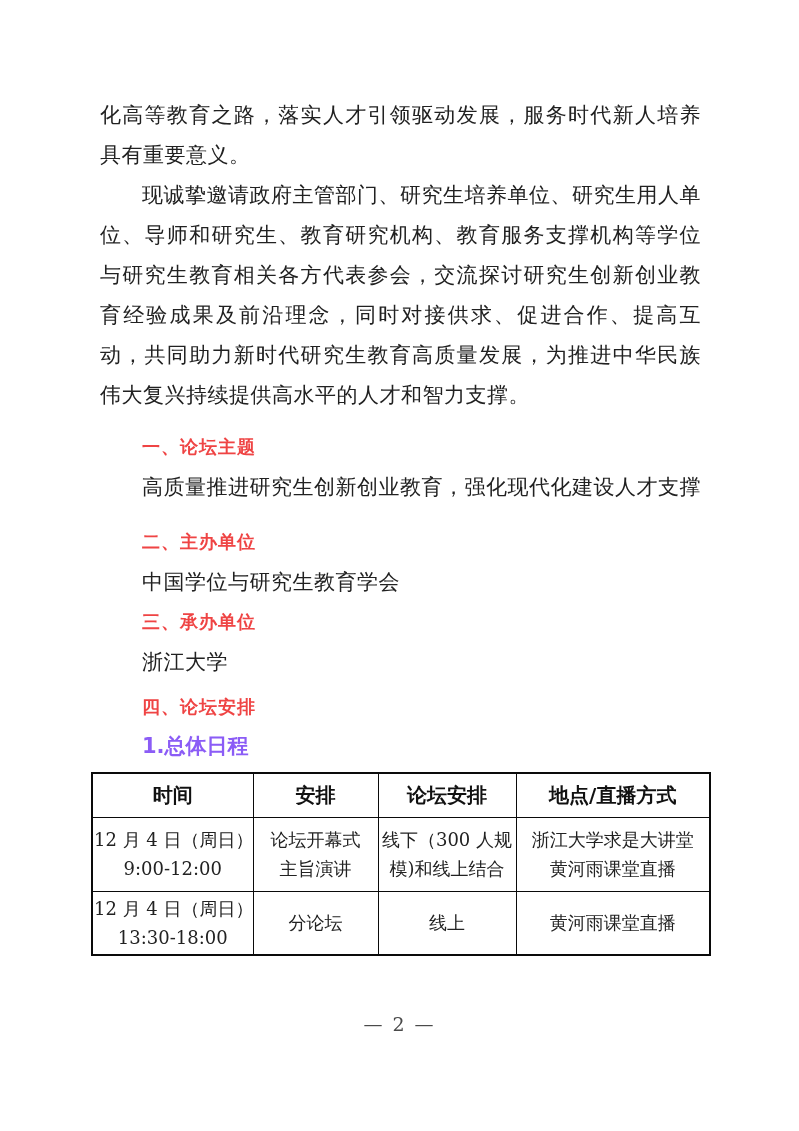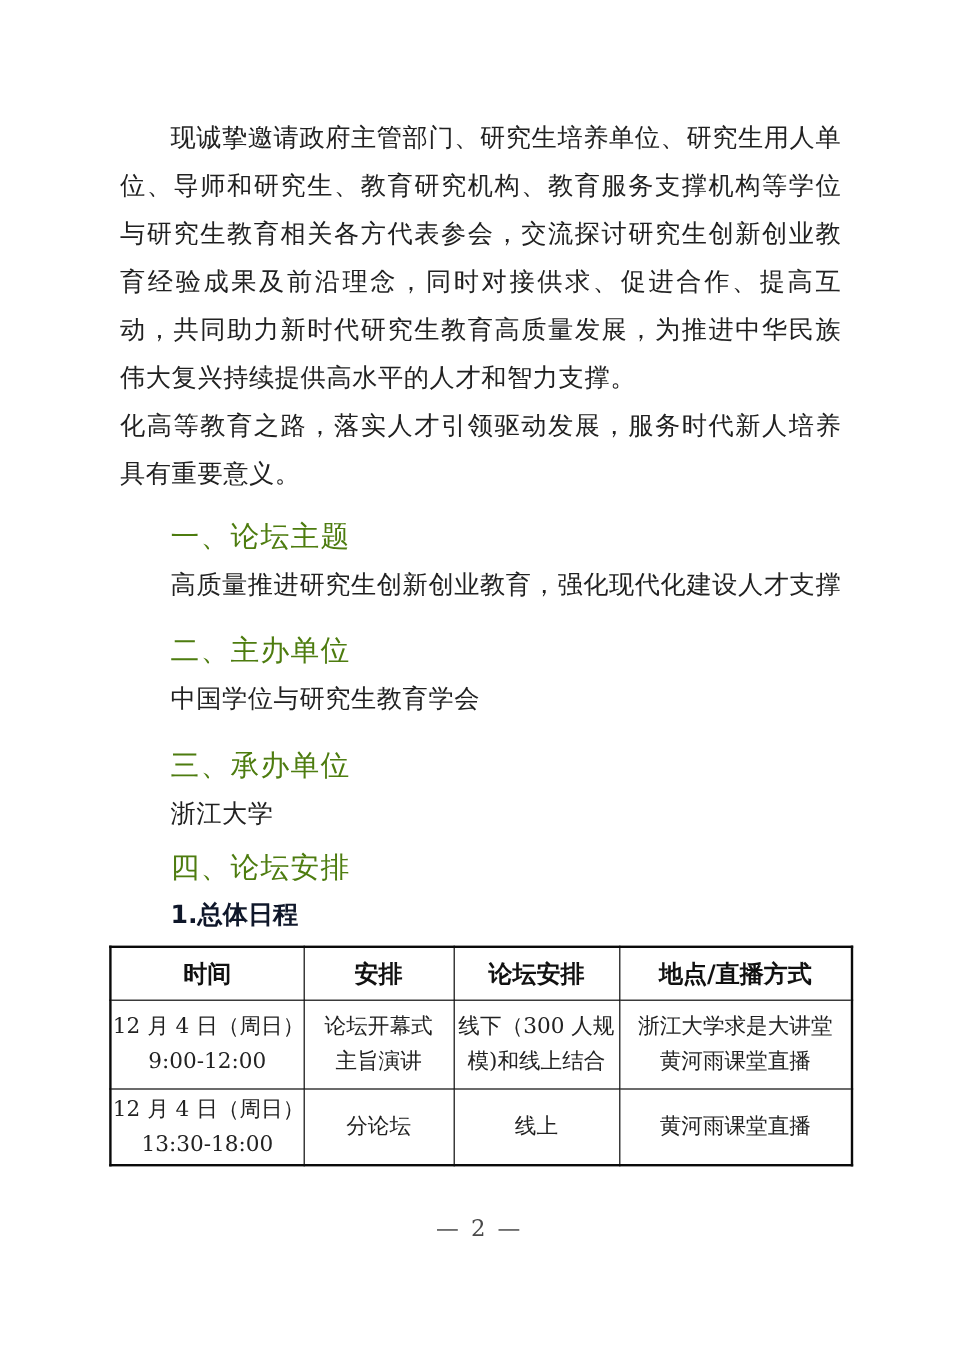--- a/index.html
+++ b/index.html
@@ -22,45 +22,45 @@
   .body-par {
     font-size: 21px;
     line-height: 40px;
     text-align: justify;
     letter-spacing: 0.5px;
     color: #212121;
   }
   .body-par.indent { text-indent: 2em; }
   .sec-heading {
     font-family: "DejaVu Sans", "Liberation Sans", sans-serif;
-    font-weight: normal;
-    font-size: 24px;
+    font-weight: bold;
+    font-size: 18px;
     line-height: 40px;
     padding-left: 42px;
-    color: #4d7c0f;
+    color: #ef4444;
     letter-spacing: 1px;
   }
   .sec-content {
     font-size: 21px;
     line-height: 40px;
     padding-left: 42px;
     letter-spacing: 0.5px;
     color: #212121;
   }
   .h-s1 { margin-top: 12px; }
   .h-s2 { margin-top: 15px; }
-  .h-s3 { margin-top: 16px; }
+  .h-s3 { margin-top: 0; }
   .h-s4 { margin-top: 5px; }
   .sub-heading {
     font-family: "DejaVu Sans", "Liberation Sans", sans-serif;
     font-weight: bold;
     font-size: 21px;
     line-height: 38px;
     padding-left: 42px;
-    color: #0f172a;
+    color: #8b5cf6;
   }
   table.schedule {
     border-collapse: collapse;
     table-layout: fixed;
     width: 618px;
     margin-left: -9px;
     margin-top: 7px;
     border: 2.5px solid #0a0a0a;
   }
   table.schedule th, table.schedule td {
@@ -99,22 +99,22 @@
     color: #4a4a4a;
     letter-spacing: 2px;
   }
 </style>
 </head>
 <body>
 
 <div class="page">
   <div class="content">
 
+    <p class="body-par">化高等教育之路，落实人才引领驱动发展，服务时代新人培养具有重要意义。</p>
     <p class="body-par indent">现诚挚邀请政府主管部门、研究生培养单位、研究生用人单位、导师和研究生、教育研究机构、教育服务支撑机构等学位与研究生教育相关各方代表参会，交流探讨研究生创新创业教育经验成果及前沿理念，同时对接供求、促进合作、提高互动，共同助力新时代研究生教育高质量发展，为推进中华民族伟大复兴持续提供高水平的人才和智力支撑。</p>
-    <p class="body-par">化高等教育之路，落实人才引领驱动发展，服务时代新人培养具有重要意义。</p>
 
     <div class="sec-heading h-s1">一、论坛主题</div>
     <div class="sec-content">高质量推进研究生创新创业教育，强化现代化建设人才支撑</div>
 
     <div class="sec-heading h-s2">二、主办单位</div>
     <div class="sec-content">中国学位与研究生教育学会</div>
 
     <div class="sec-heading h-s3">三、承办单位</div>
     <div class="sec-content">浙江大学</div>
 

